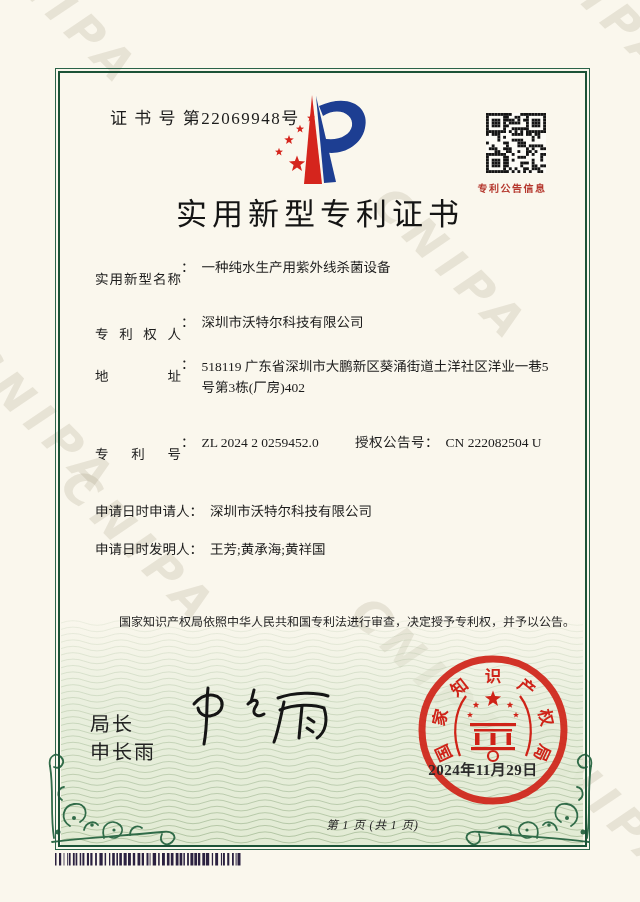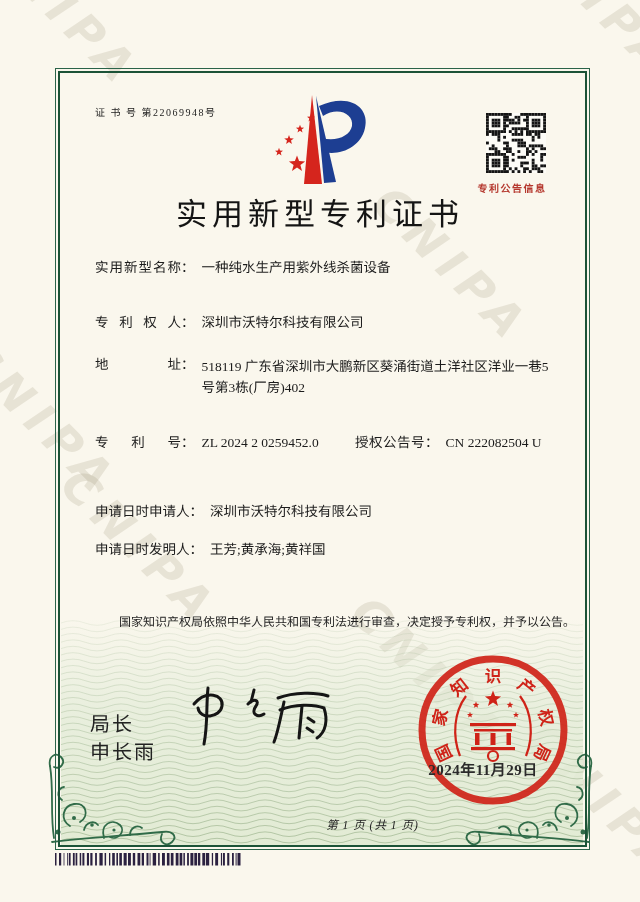--- a/index.html
+++ b/index.html
@@ -8,29 +8,29 @@
   .wm{position:absolute;z-index:1;font-family:"DejaVu Sans",sans-serif;font-weight:700;font-style:italic;
       font-size:46px;letter-spacing:9px;color:rgba(125,112,82,0.15);transform:rotate(45deg);
       white-space:nowrap;pointer-events:none;}
   .waves-bg{position:absolute;z-index:1;left:61px;top:618px;width:522px;height:229px;
       background:linear-gradient(180deg,rgba(229,237,219,0) 0%,rgba(227,236,216,.75) 40%,#e2ebd4 100%);}
   #waves{position:absolute;z-index:1;left:61px;top:618px;}
   .flourish{position:absolute;z-index:2;}
   .frame{position:absolute;z-index:3;left:55px;top:68px;width:533px;height:780px;border:1.5px solid #2a6349;}
   .frame-inner{position:absolute;inset:2px;border:2.5px solid #1c5337;}
   #barcode{position:absolute;z-index:3;left:55px;top:853px;}
-  .cert-no{position:absolute;z-index:4;left:95px;top:104px;font-size:10px;letter-spacing:1.5px;}
+  .cert-no{position:absolute;z-index:4;left:110px;top:104px;font-size:17px;letter-spacing:1.5px;}
   #logo{position:absolute;z-index:4;left:266px;top:92px;}
   #qr{position:absolute;z-index:4;left:486px;top:113px;}
   .qr-label{position:absolute;z-index:4;left:460px;top:180px;width:104px;text-align:center;
       font-size:10px;font-weight:700;color:#b5382e;letter-spacing:1.5px;}
   .title{position:absolute;z-index:4;left:0;top:189px;width:640px;text-align:center;
       font-size:31px;font-weight:400;letter-spacing:5px;color:#141414;}
   .row{position:absolute;z-index:4;left:95px;font-size:13.5px;line-height:18px;white-space:nowrap;}
-  .lbl{display:inline-block;width:86px;text-align:justify;text-align-last:justify;vertical-align:top;}
+  .lbl{display:inline-block;width:86px;text-align:justify;text-align-last:justify;vertical-align:top;margin-top:12px;}
   .lbl-wide{display:inline-block;vertical-align:top;letter-spacing:0px;}
   .colon{display:inline-block;vertical-align:top;}
   .val{display:inline-block;margin-left:7px;vertical-align:top;}
   .val-wrap{white-space:normal;width:352px;line-height:21px;}
   .rpair{position:absolute;left:260px;top:0;}
   .rlbl{display:inline-block;vertical-align:top;letter-spacing:0.5px;}
   .statement{position:absolute;z-index:4;left:76px;width:500px;font-size:12px;
       color:#1f1f1f;line-height:20px;margin-left:17px;}
   .statement.ind{text-indent:26px;}
   .sig-text{position:absolute;z-index:5;left:90px;font-size:20px;

